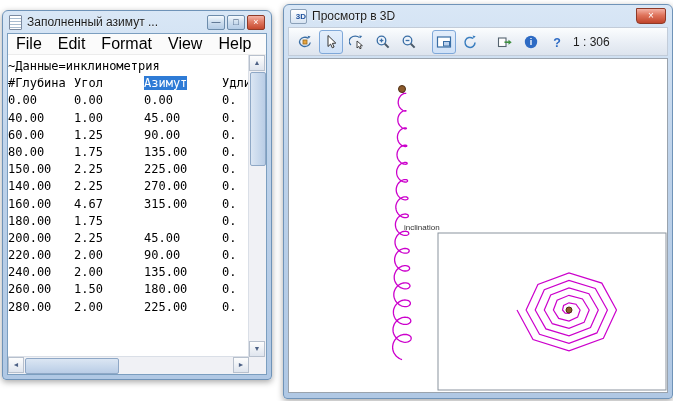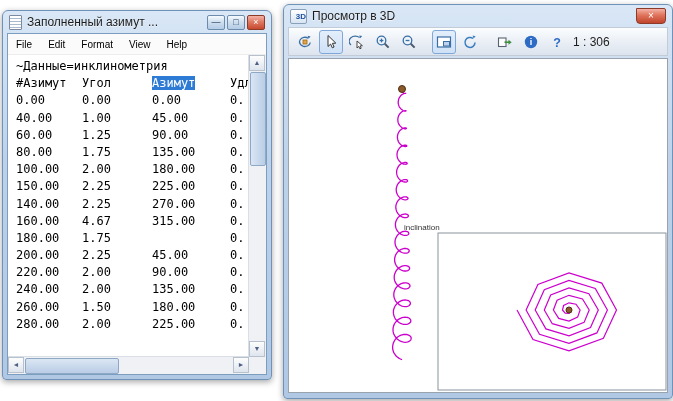--- a/index.html
+++ b/index.html
@@ -17,24 +17,24 @@
             font-size:9px;line-height:12px;text-align:center;color:#1f3a5f;cursor:default;}
   .ctrl-btn.close{background:linear-gradient(#f4b3a6,#e07a63 45%,#c6492f);color:#fff;border-color:#8e3a28;}
   .wide-close{width:30px;height:16px;border:1px solid #8e3a28;border-radius:0 2px 4px 4px;box-sizing:border-box;
               background:linear-gradient(#f4b3a6,#df735b 45%,#c0452c);color:#fff;font-size:10px;line-height:13px;text-align:center;}
 
   
   .win-left{left:2px;top:2px;width:268px;height:368px;margin-top:8px;}
   .client{position:absolute;left:4px;right:4px;top:22px;bottom:4px;background:#fff;border:1px solid #7b9ebf;}
   .doc-icon{width:11px;height:13px;border:1px solid #7b8aa0;border-radius:1px;
             background:repeating-linear-gradient(to bottom,#ffffff 0 2px,#a9bccf 2px 3px);}
-  .menu-bar{height:20px;display:flex;align-items:center;background:#fbfbfb;font-size:10px;color:#000;border-bottom:1px solid #ececec;}
+  .menu-bar{height:20px;display:flex;align-items:center;background:#fbfbfb;font-size:16px;color:#000;border-bottom:1px solid #ececec;}
   .menu-item{padding:2px 8px;}
   .text-area{position:absolute;top:21px;left:0;right:17px;bottom:17px;overflow:hidden;
-             font-family:"DejaVu Sans Mono",monospace;font-size:12px;color:#000;padding:3px 0 0 8px;}
+             font-family:"DejaVu Sans Mono",monospace;font-size:12px;color:#000;padding:3px 0 0 0;}
   .line{height:17.2px;line-height:17.2px;white-space:nowrap;}
   .c1{display:inline-block;width:66px;}
   .c2{display:inline-block;width:70px;}
   .c3{display:inline-block;width:78px;}
   .hl{background:#2e7bd6;color:#ffffff;}
 
   
   .v-scroll{position:absolute;top:21px;right:0;bottom:17px;width:17px;background:#f0f1f5;border-left:1px solid #dadfe7;}
   .h-scroll{position:absolute;left:0;right:17px;bottom:0;height:17px;background:#f0f1f5;border-top:1px solid #dadfe7;}
   .scroll-corner{position:absolute;right:0;bottom:0;width:17px;height:17px;background:#f0f1f5;}
@@ -83,28 +83,27 @@
         <span class="menu-item">File</span>
         <span class="menu-item">Edit</span>
         <span class="menu-item">Format</span>
         <span class="menu-item">View</span>
         <span class="menu-item">Help</span>
       </div>
 
     <div class="text-area">
       <div class="line">~Данные=инклинометрия</div>
       <div class="line">
-        <span class="c1">#Азимут</span><span class="c2">Угол</span><span class="c3"><span class="hl">Азимут</span></span><span class="c4">Удлин</span>
+        <span class="c1">#Глубина</span><span class="c2">Угол</span><span class="c3"><span class="hl">Азимут</span></span><span class="c4">Удлин</span>
       </div>
       <div id="doc-rows">
           <div class="line"><span class="c1">0.00</span><span class="c2">0.00</span><span class="c3">0.00</span><span class="c4">0.</span></div>
           <div class="line"><span class="c1">40.00</span><span class="c2">1.00</span><span class="c3">45.00</span><span class="c4">0.</span></div>
           <div class="line"><span class="c1">60.00</span><span class="c2">1.25</span><span class="c3">90.00</span><span class="c4">0.</span></div>
           <div class="line"><span class="c1">80.00</span><span class="c2">1.75</span><span class="c3">135.00</span><span class="c4">0.</span></div>
-          <div class="line"><span class="c1">100.00</span><span class="c2">2.00</span><span class="c3">180.00</span><span class="c4">0.</span></div>
           <div class="line"><span class="c1">150.00</span><span class="c2">2.25</span><span class="c3">225.00</span><span class="c4">0.</span></div>
           <div class="line"><span class="c1">140.00</span><span class="c2">2.25</span><span class="c3">270.00</span><span class="c4">0.</span></div>
           <div class="line"><span class="c1">160.00</span><span class="c2">4.67</span><span class="c3">315.00</span><span class="c4">0.</span></div>
           <div class="line"><span class="c1">180.00</span><span class="c2">1.75</span><span class="c3"></span><span class="c4">0.</span></div>
           <div class="line"><span class="c1">200.00</span><span class="c2">2.25</span><span class="c3">45.00</span><span class="c4">0.</span></div>
           <div class="line"><span class="c1">220.00</span><span class="c2">2.00</span><span class="c3">90.00</span><span class="c4">0.</span></div>
           <div class="line"><span class="c1">240.00</span><span class="c2">2.00</span><span class="c3">135.00</span><span class="c4">0.</span></div>
           <div class="line"><span class="c1">260.00</span><span class="c2">1.50</span><span class="c3">180.00</span><span class="c4">0.</span></div>
           <div class="line"><span class="c1">280.00</span><span class="c2">2.00</span><span class="c3">225.00</span><span class="c4">0.</span></div>
         </div>

